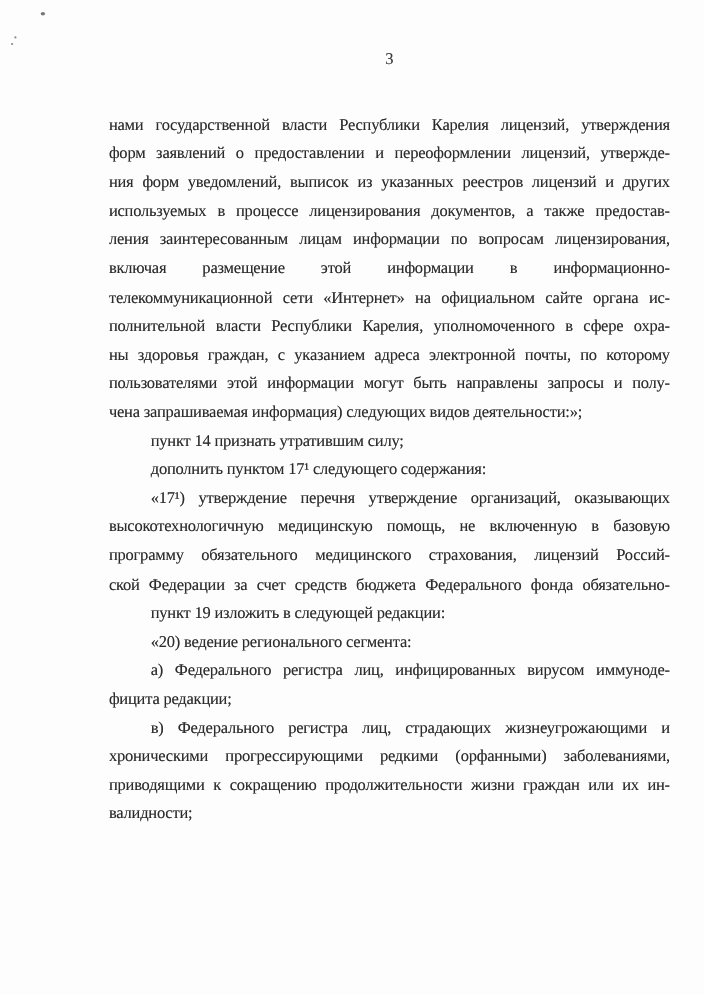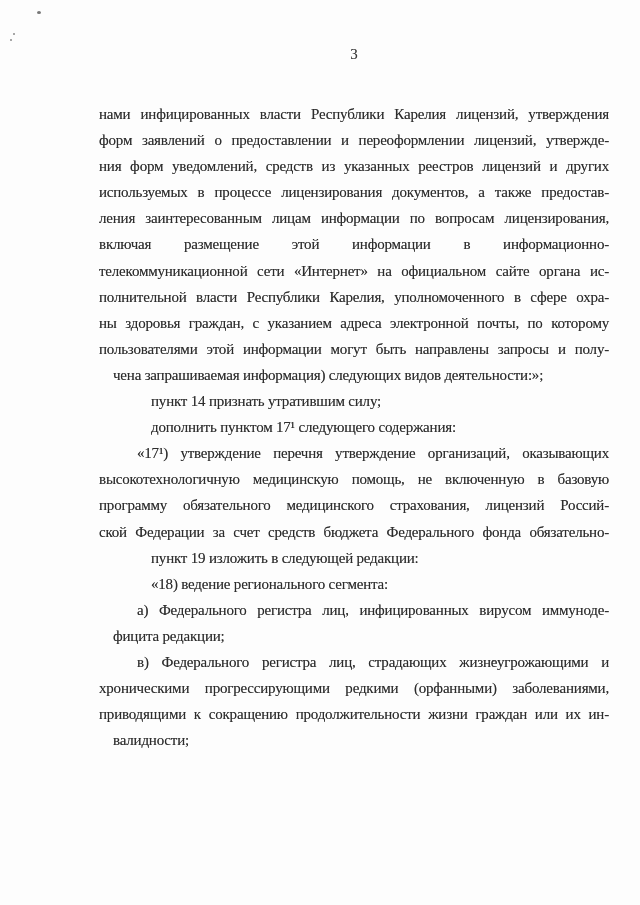--- a/index.html
+++ b/index.html
@@ -37,21 +37,20 @@
     text-shadow: 0 0 0.6px rgba(45,45,45,0.5);
   }
   .para { margin: 0; padding: 0; }
   .line {
     text-align: justify;
     text-align-last: justify;
     white-space: normal;
   }
   .line.last {
     text-align-last: left;
-    margin-left: 14px;
   }
   .para.indent .line:first-child {
     text-indent: 38px;
   }
   
   .speck {
     position: absolute;
     background: #8a8a8a;
     border-radius: 50%;
   }
@@ -66,23 +65,23 @@
 <div class="page">
   <div class="speck s1"></div>
   <div class="speck s2"></div>
   <div class="speck s3"></div>
   <div class="speck s4"></div>
 
   <div class="page-number">3</div>
 
   <div class="doc-body">
       <div class="para">
-        <div class="line">нами инфицированных власти Республики Карелия лицензий, утверждения</div>
+        <div class="line">нами государственной власти Республики Карелия лицензий, утверждения</div>
         <div class="line">форм заявлений о предоставлении и переоформлении лицензий, утвержде-</div>
-        <div class="line">ния форм уведомлений, средств из указанных реестров лицензий и других</div>
+        <div class="line">ния форм уведомлений, выписок из указанных реестров лицензий и других</div>
         <div class="line">используемых в процессе лицензирования документов, а также предостав-</div>
         <div class="line">ления заинтересованным лицам информации по вопросам лицензирования,</div>
         <div class="line">включая размещение этой информации в информационно-</div>
         <div class="line">телекоммуникационной сети «Интернет» на официальном сайте органа ис-</div>
         <div class="line">полнительной власти Республики Карелия, уполномоченного в сфере охра-</div>
         <div class="line">ны здоровья граждан, с указанием адреса электронной почты, по которому</div>
         <div class="line">пользователями этой информации могут быть направлены запросы и полу-</div>
         <div class="line last">чена запрашиваемая информация) следующих видов деятельности:»;</div>
       </div>
       <div class="para indent">
@@ -94,21 +93,21 @@
       <div class="para indent">
         <div class="line">«17¹) утверждение перечня утверждение организаций, оказывающих</div>
         <div class="line">высокотехнологичную медицинскую помощь, не включенную в базовую</div>
         <div class="line">программу обязательного медицинского страхования, лицензий Россий-</div>
         <div class="line">ской Федерации за счет средств бюджета Федерального фонда обязательно-</div>
       </div>
       <div class="para indent">
         <div class="line last">пункт 19 изложить в следующей редакции:</div>
       </div>
       <div class="para indent">
-        <div class="line last">«18) ведение регионального сегмента:</div>
+        <div class="line last">«20) ведение регионального сегмента:</div>
       </div>
       <div class="para indent">
         <div class="line">а) Федерального регистра лиц, инфицированных вирусом иммуноде-</div>
         <div class="line last">фицита редакции;</div>
       </div>
       <div class="para indent">
         <div class="line">в) Федерального регистра лиц, страдающих жизнеугрожающими и</div>
         <div class="line">хроническими прогрессирующими редкими (орфанными) заболеваниями,</div>
         <div class="line">приводящими к сокращению продолжительности жизни граждан или их ин-</div>
         <div class="line last">валидности;</div>

